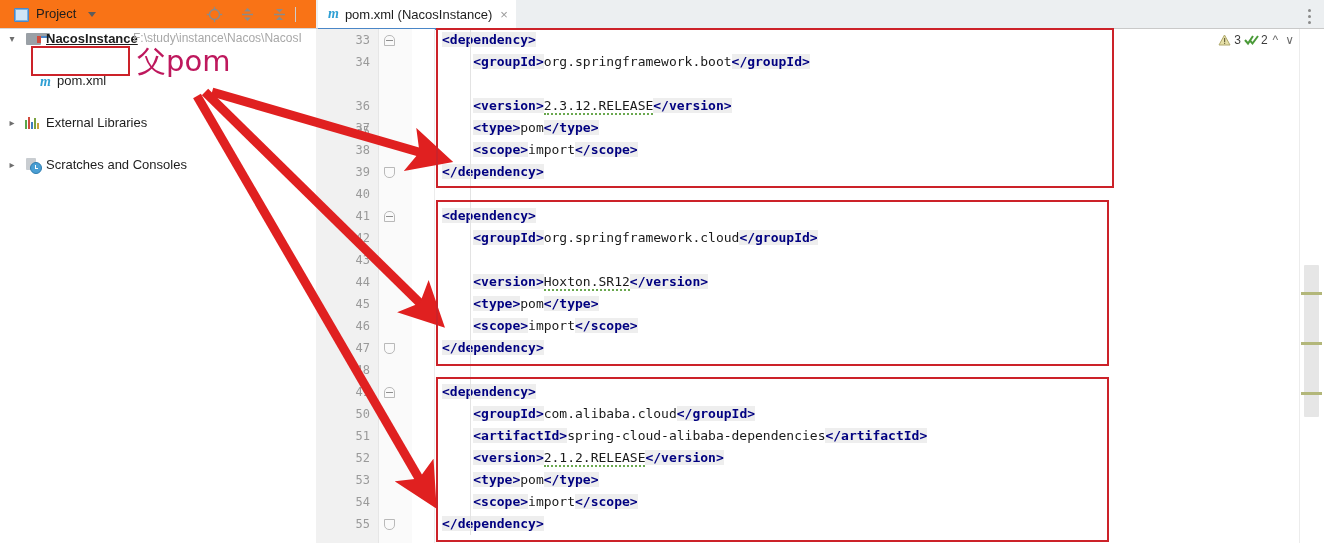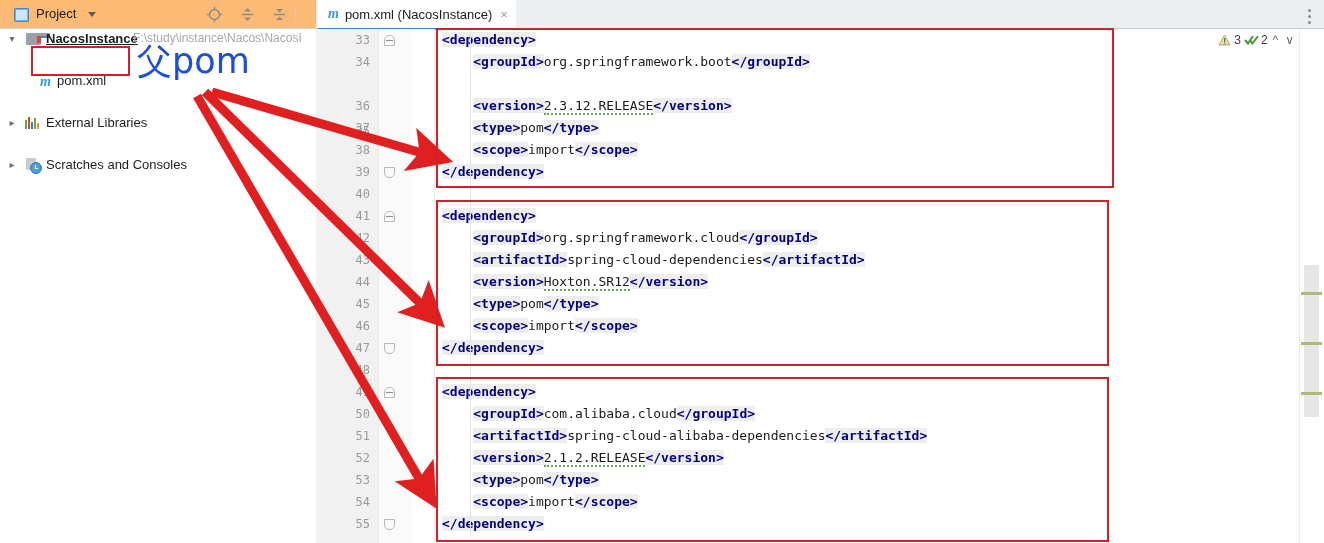--- a/index.html
+++ b/index.html
@@ -8,21 +8,21 @@
     background:#ffffff;
     font-family:"Liberation Sans","DejaVu Sans",sans-serif;
     font-size:12px;color:#000;
     overflow:hidden;position:relative;
     -webkit-font-smoothing:antialiased;
   }
   .root{position:absolute;inset:0;}
 
   
   .left-panel{position:absolute;left:0;top:0;width:316px;height:543px;background:#ffffff;}
-  .panel-head{position:absolute;left:0;top:0;width:316px;height:28px;background:#fdba74;border-bottom:1px solid #d6d6d6;}
+  .panel-head{position:absolute;left:0;top:0;width:316px;height:28px;background:#f97316;border-bottom:1px solid #d6d6d6;}
   .panel-title{position:absolute;left:36px;top:6px;font-size:13px;color:#1d1d1d;}
   .panel-icon-sq{position:absolute;left:14px;top:8px;width:13px;height:12px;border:1px solid #4a87c9;background:#79b0e0;border-radius:1px;}
   .panel-icon-sq:after{content:"";position:absolute;left:1px;top:1px;right:1px;bottom:1px;background:#cfe4f6;}
   .caret-dn{position:absolute;left:88px;top:12px;width:0;height:0;border-left:4px solid transparent;border-right:4px solid transparent;border-top:5px solid #5c5c5c;}
   .tb{position:absolute;top:5px;width:19px;height:19px;cursor:pointer;}
   .tb svg{display:block;}
   .tb-sep{position:absolute;top:7px;left:263px;width:1px;height:15px;background:#cdcdcd;}
 
   
   .tree{position:absolute;left:0;top:28px;width:316px;}
@@ -89,21 +89,21 @@
   .inspect .chev{color:#6c6c6c;font-size:12px;padding:0 2px;cursor:pointer;}
 
   
   .scrollbar{position:absolute;right:0;top:29px;width:24px;bottom:0;background:#ffffff;border-left:1px solid #ececec;}
   .thumb{position:absolute;left:4px;width:15px;background:#e6e6e6;border-radius:1px;}
   .mark{position:absolute;left:1px;width:21px;height:3px;background:#b3b77a;}
 
   
   .ann{position:absolute;inset:0;pointer-events:none;}
   .abox{position:absolute;border:2px solid #cc2229;}
-  .cjk{position:absolute;color:#1d4ed8;font-family:"DejaVu Sans",sans-serif;font-size:35px;line-height:35px;white-space:nowrap;}
+  .cjk{position:absolute;color:#be185d;font-family:"DejaVu Sans",sans-serif;font-size:29px;line-height:35px;white-space:nowrap;}
 </style>
 </head>
 <body>
 
 <div class="root">
 
   <div class="left-panel">
     <div class="panel-head">
       <span class="panel-icon-sq"></span>
       <span class="panel-title">Project</span>
@@ -249,21 +249,20 @@
     <div class="code" id="code">
         <div class="cl-row" style="top: 0px; left: 8px;"><span class="tg hl">&lt;dependency&gt;</span></div>
         <div class="cl-row" style="top: 22px; left: 39.28px;"><span class="tg hl">&lt;groupId&gt;</span><span class="txt">org.springframework.boot</span><span class="tg hl">&lt;/groupId&gt;</span></div>
         <div class="cl-row" style="top: 66px; left: 39.28px;"><span class="tg hl">&lt;version&gt;</span><span class="txt sq">2.3.12.RELEASE</span><span class="tg hl">&lt;/version&gt;</span></div>
         <div class="cl-row" style="top: 88px; left: 39.28px;"><span class="tg hl">&lt;type&gt;</span><span class="txt">pom</span><span class="tg hl">&lt;/type&gt;</span></div>
         <div class="cl-row" style="top: 110px; left: 39.28px;"><span class="tg hl">&lt;scope&gt;</span><span class="txt">import</span><span class="tg hl">&lt;/scope&gt;</span></div>
         <div class="cl-row" style="top: 132px; left: 8px;"><span class="tg hl">&lt;/dependency&gt;</span></div>
         <div class="cl-row" style="top: 154px; left: 8px;"></div>
         <div class="cl-row" style="top: 176px; left: 8px;"><span class="tg hl">&lt;dependency&gt;</span></div>
         <div class="cl-row" style="top: 198px; left: 39.28px;"><span class="tg hl">&lt;groupId&gt;</span><span class="txt">org.springframework.cloud</span><span class="tg hl">&lt;/groupId&gt;</span></div>
-        <div class="cl-row" style="top: 220px; left: 39.28px;"><span class="tg hl">&lt;artifactId&gt;</span><span class="txt">spring-cloud-dependencies</span><span class="tg hl">&lt;/artifactId&gt;</span></div>
         <div class="cl-row" style="top: 242px; left: 39.28px;"><span class="tg hl">&lt;version&gt;</span><span class="txt sq">Hoxton.SR12</span><span class="tg hl">&lt;/version&gt;</span></div>
         <div class="cl-row" style="top: 264px; left: 39.28px;"><span class="tg hl">&lt;type&gt;</span><span class="txt">pom</span><span class="tg hl">&lt;/type&gt;</span></div>
         <div class="cl-row" style="top: 286px; left: 39.28px;"><span class="tg hl">&lt;scope&gt;</span><span class="txt">import</span><span class="tg hl">&lt;/scope&gt;</span></div>
         <div class="cl-row" style="top: 308px; left: 8px;"><span class="tg hl">&lt;/dependency&gt;</span></div>
         <div class="cl-row" style="top: 330px; left: 8px;"></div>
         <div class="cl-row" style="top: 352px; left: 8px;"><span class="tg hl">&lt;dependency&gt;</span></div>
         <div class="cl-row" style="top: 396px; left: 39.28px;"><span class="tg hl">&lt;artifactId&gt;</span><span class="txt">spring-cloud-alibaba-dependencies</span><span class="tg hl">&lt;/artifactId&gt;</span></div>
         <div class="cl-row" style="top: 374px; left: 39.28px;"><span class="tg hl">&lt;groupId&gt;</span><span class="txt">com.alibaba.cloud</span><span class="tg hl">&lt;/groupId&gt;</span></div>
         <div class="cl-row" style="top: 418px; left: 39.28px;"><span class="tg hl">&lt;version&gt;</span><span class="txt sq">2.1.2.RELEASE</span><span class="tg hl">&lt;/version&gt;</span></div>
         <div class="cl-row" style="top: 440px; left: 39.28px;"><span class="tg hl">&lt;type&gt;</span><span class="txt">pom</span><span class="tg hl">&lt;/type&gt;</span></div>

